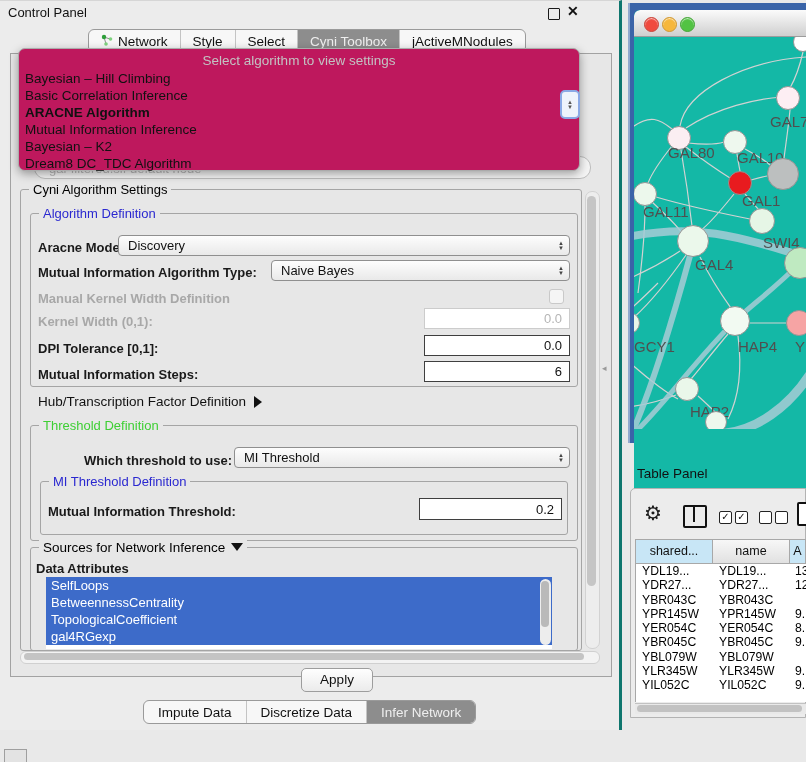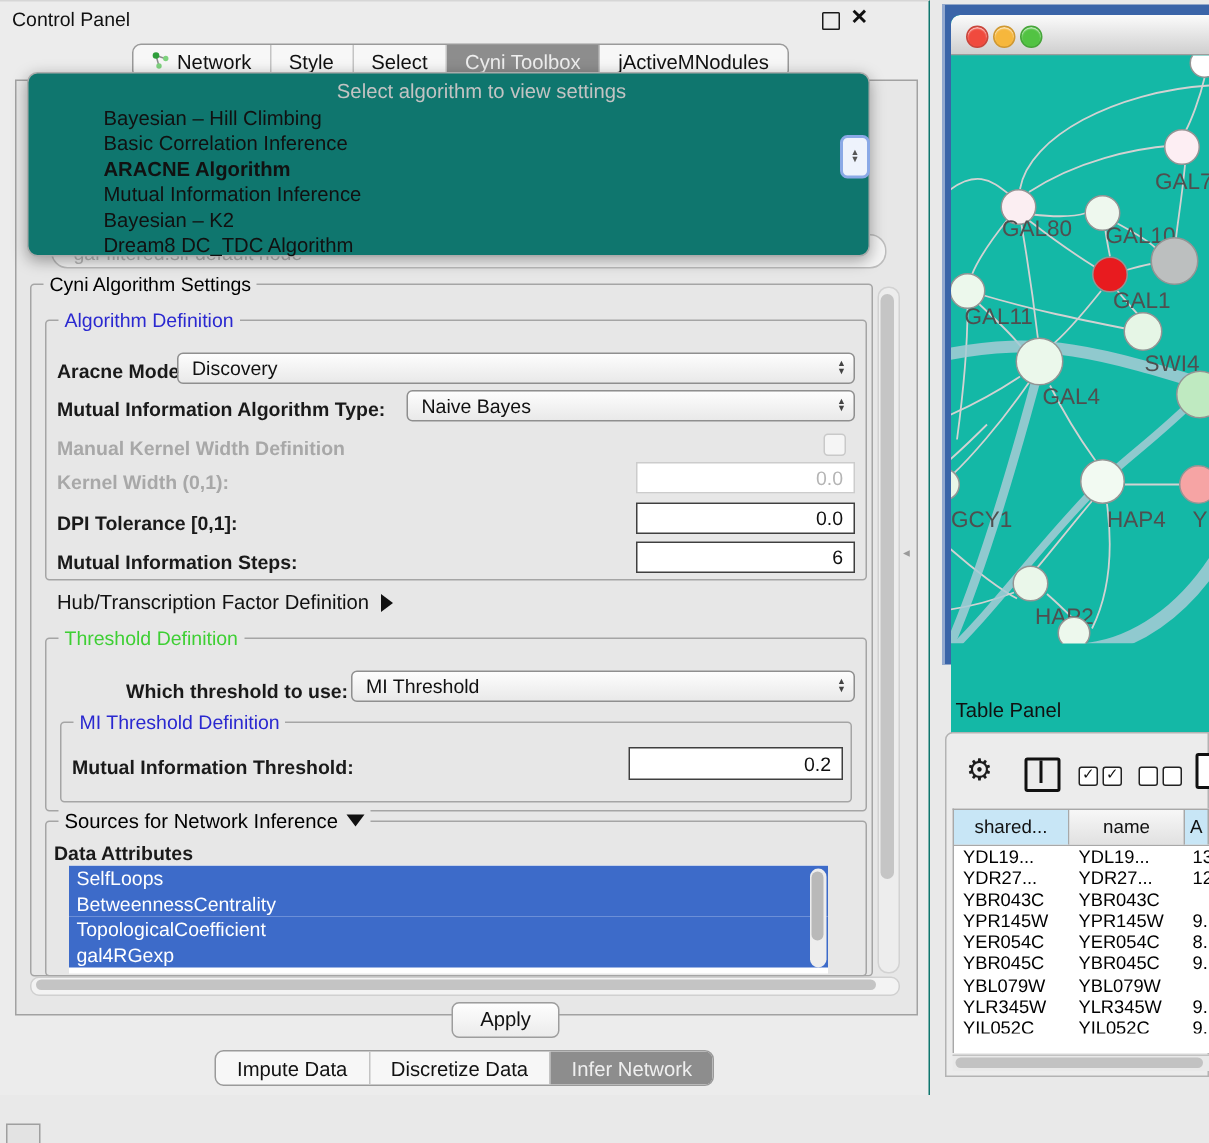--- a/index.html
+++ b/index.html
@@ -4,35 +4,35 @@
 <style>
   html,body{margin:0;padding:0;}
   #page{position:relative;width:806px;height:762px;background:#e9e9e9;overflow:hidden;
         font-family:"Liberation Sans",sans-serif;-webkit-font-smoothing:antialiased;}
   .abs{position:absolute;}
   .b{font-weight:bold;}
   .lbl{font-size:13px;color:#1a1a1a;}
   .dis{color:#a8a8a8;}
 
   
-  #cp{left:0;top:8;width:619px;height:729px;background:#ececec;border-right:1px solid #0f766e;border-top:1px solid #d6d6d6;}
+  #cp{left:0;top:8;width:619px;height:729px;background:#ececec;border-right:3px solid #0f766e;border-top:1px solid #d6d6d6;}
   #cp-title{left:8px;top:4px;font-size:13px;color:#111;}
   #cp-float{left:548px;top:7px;width:10px;height:10px;border:1.5px solid #1a1a1a;border-radius:1px;}
   #cp-close{left:567px;top:2px;font-size:14px;font-weight:bold;color:#111;}
 
   #top-tabs{left:88px;top:28px;height:22px;display:flex;background:#f7f7f7;border:1px solid #9a9a9a;border-radius:6px;overflow:hidden;}
   .tab{display:flex;align-items:center;gap:5px;padding:0 12px;font-size:13.5px;color:#111;border-right:1px solid #c4c4c4;white-space:nowrap;}
   .tab:last-child{border-right:none;}
   .tab.sel{background:#8d8d8d;color:#efefef;}
 
   #inset{left:10px;top:52px;width:600px;height:622px;background:#e7e7e7;border:1px solid #a2a2a2;}
 
   
-  #popup{left:18px;top:47px;width:562px;height:123px;background:#0f766e;border:1px solid #ababab;border-radius:7px;
-         box-shadow:0 3px 10px rgba(0,0,0,.35);z-index:10;padding-top:2px;box-sizing:border-box;padding-left:44px;}
+  #popup{left:18px;top:47px;width:562px;height:123px;background:#be185d;border:1px solid #ababab;border-radius:7px;
+         box-shadow:0 3px 10px rgba(0,0,0,.35);z-index:10;padding-top:2px;box-sizing:border-box;}
   #popup-ph{text-align:center;font-size:13.5px;color:#c3c3c3;height:19px;line-height:19px;}
   .ditem{font-size:13.5px;color:#111;height:17px;line-height:17px;padding-left:6px;}
   .ditem.bold{font-weight:bold;}
   #combo-peek{left:560px;top:89px;width:16px;height:25px;border:2px solid #8aa9e6;border-radius:5px;background:#eef3fc;z-index:11;
               display:flex;flex-direction:column;align-items:center;justify-content:center;font-size:6px;color:#555;line-height:5px;}
   #bg-combo{left:34px;top:155px;width:557px;height:23px;border:1px solid #bdbdbd;border-radius:11px;background:#f4f4f4;z-index:5;
             font-size:13px;color:#b9b9b9;line-height:23px;padding-left:14px;box-sizing:border-box;overflow:hidden;}
 
   
   .group{border:1px solid #a5a5a5;border-radius:3px;}

